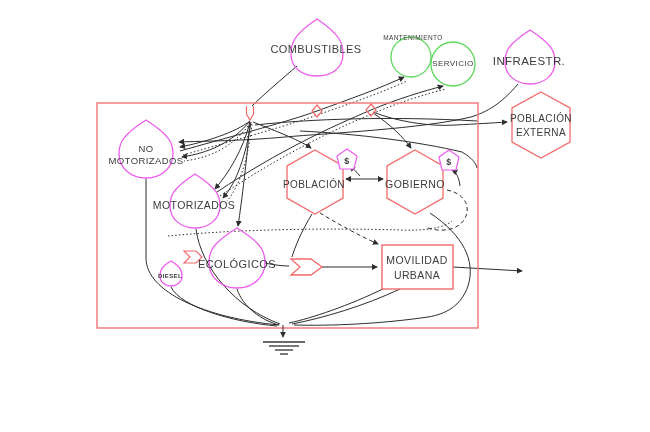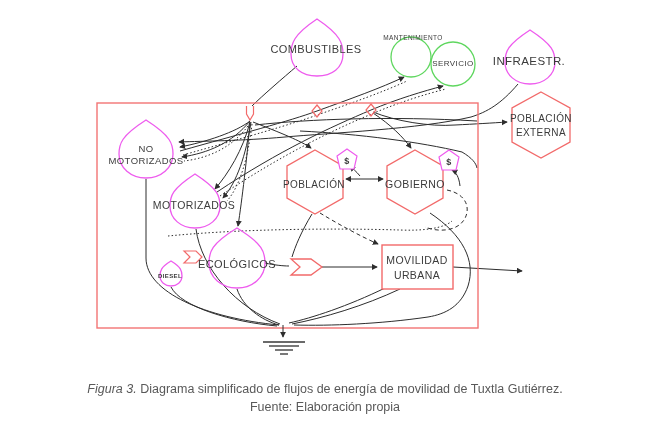--- a/index.html
+++ b/index.html
@@ -1,17 +1,17 @@
 <!DOCTYPE html>
 <html><head>
 <meta charset="utf-8">
 <style>
   html,body{margin:0;padding:0;background:#fff;}
   #page{position:relative;width:650px;height:432px;background:#fff;overflow:hidden;
-        font-family:"Liberation Sans",sans-serif;}
+        font-family:"Liberation Sans",sans-serif;text-decoration:underline;}
   svg{display:block;}
   text{font-family:"Liberation Sans",sans-serif;fill:#3b3b3b;letter-spacing:0.4px;}
   .cap{width:650px;text-align:center;color:#595959;font-size:12.5px;line-height:18px;
        padding-top:8px;}
   .cap .it{font-style:italic;}
 </style>
 </head>
 <body>
 
 <div id="page">
@@ -110,17 +110,13 @@
   <text x="237" y="268" font-size="11" text-anchor="middle">ECOLÓGICOS</text>
   <text x="170" y="278" font-size="6" font-weight="bold" text-anchor="middle">DIESEL</text>
   <text x="314" y="188" font-size="10" text-anchor="middle">POBLACIÓN</text>
   <text x="415" y="188" font-size="10.5" text-anchor="middle">GOBIERNO</text>
   <text x="347" y="164" font-size="9" font-weight="bold" text-anchor="middle">$</text>
   <text x="449" y="165" font-size="9" font-weight="bold" text-anchor="middle">$</text>
   <text x="417" y="264" font-size="10.5" text-anchor="middle">MOVILIDAD</text>
   <text x="417" y="279" font-size="10.5" text-anchor="middle">URBANA</text>
 </svg>
 
-<div class="cap">
-  <div><span class="it">Figura 3.</span> <span>Diagrama simplificado de flujos de energía de movilidad de Tuxtla Gutiérrez.</span></div>
-  <div>Fuente: Elaboración propia</div>
-</div>
 </div>
 
 </body></html>

